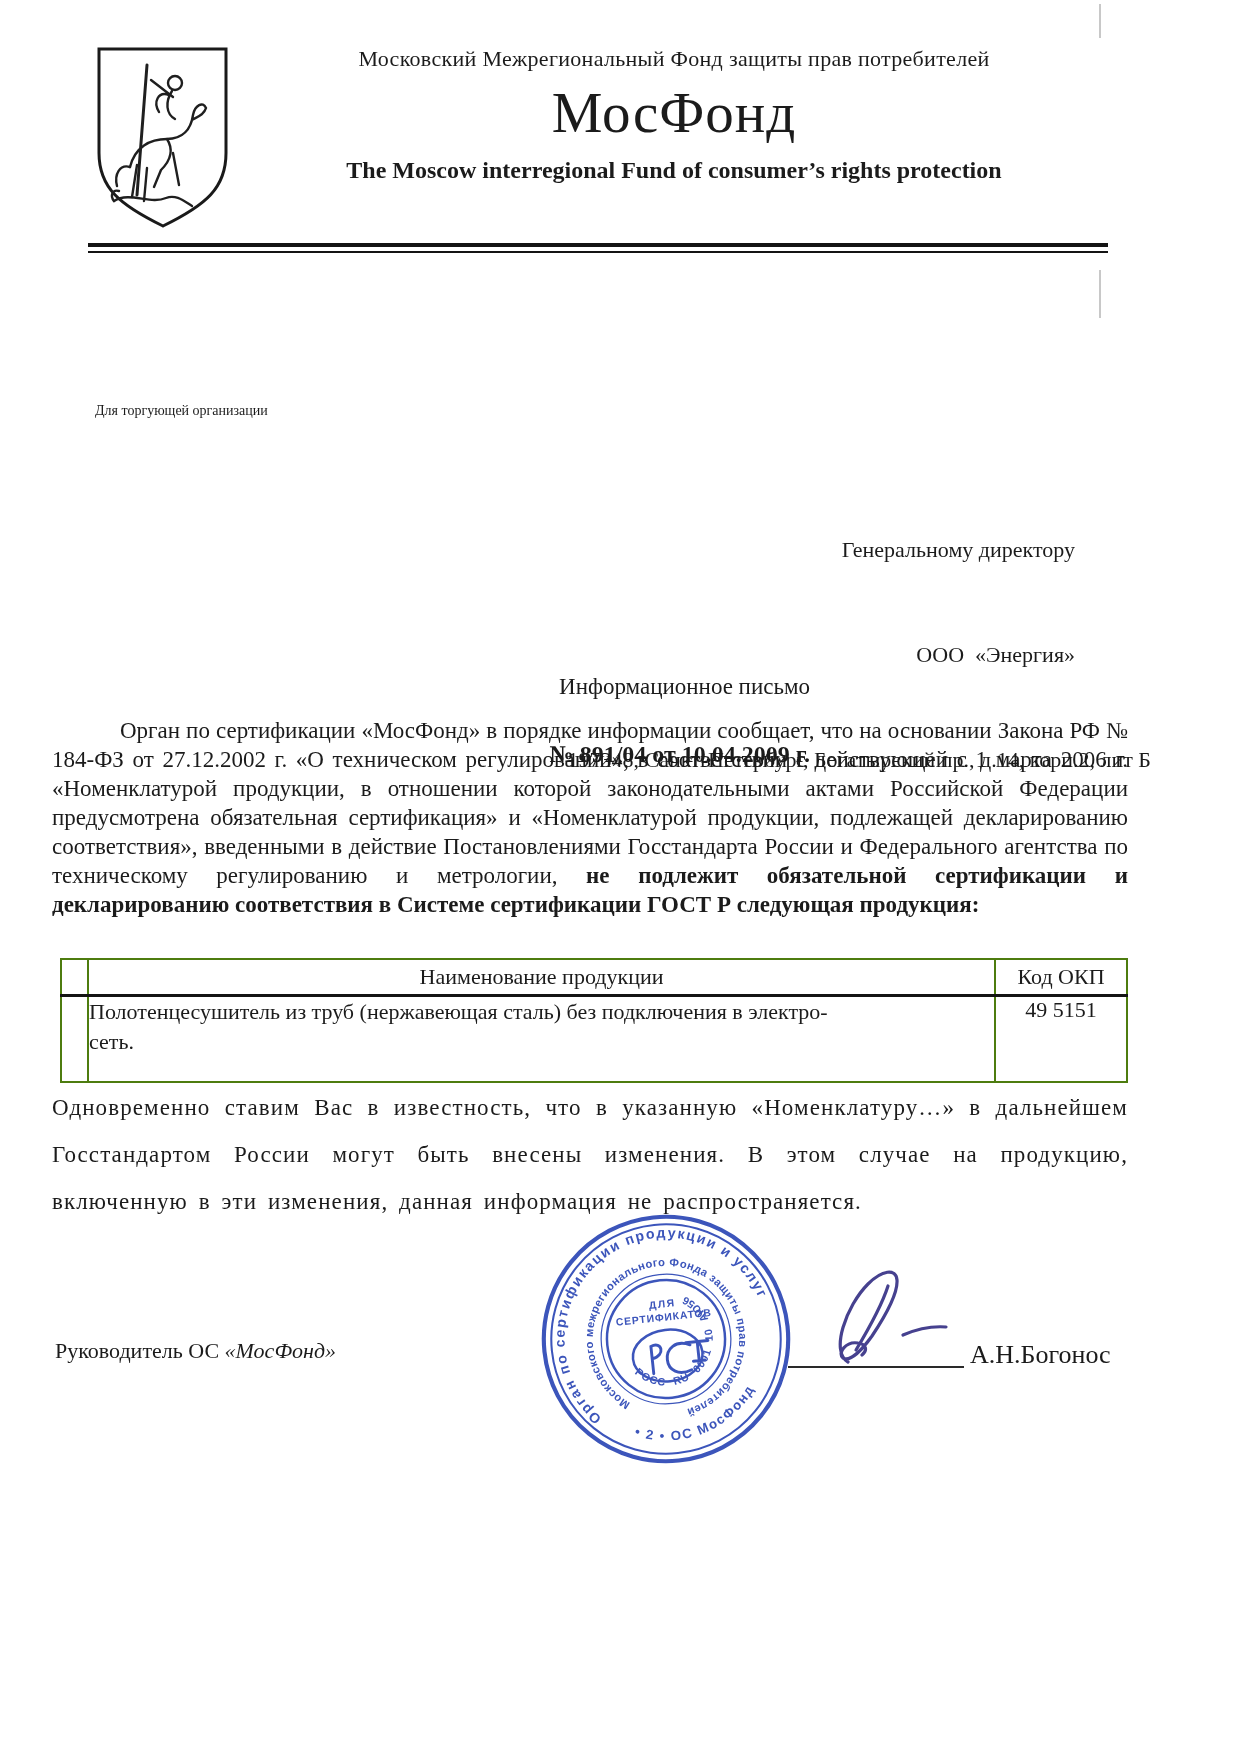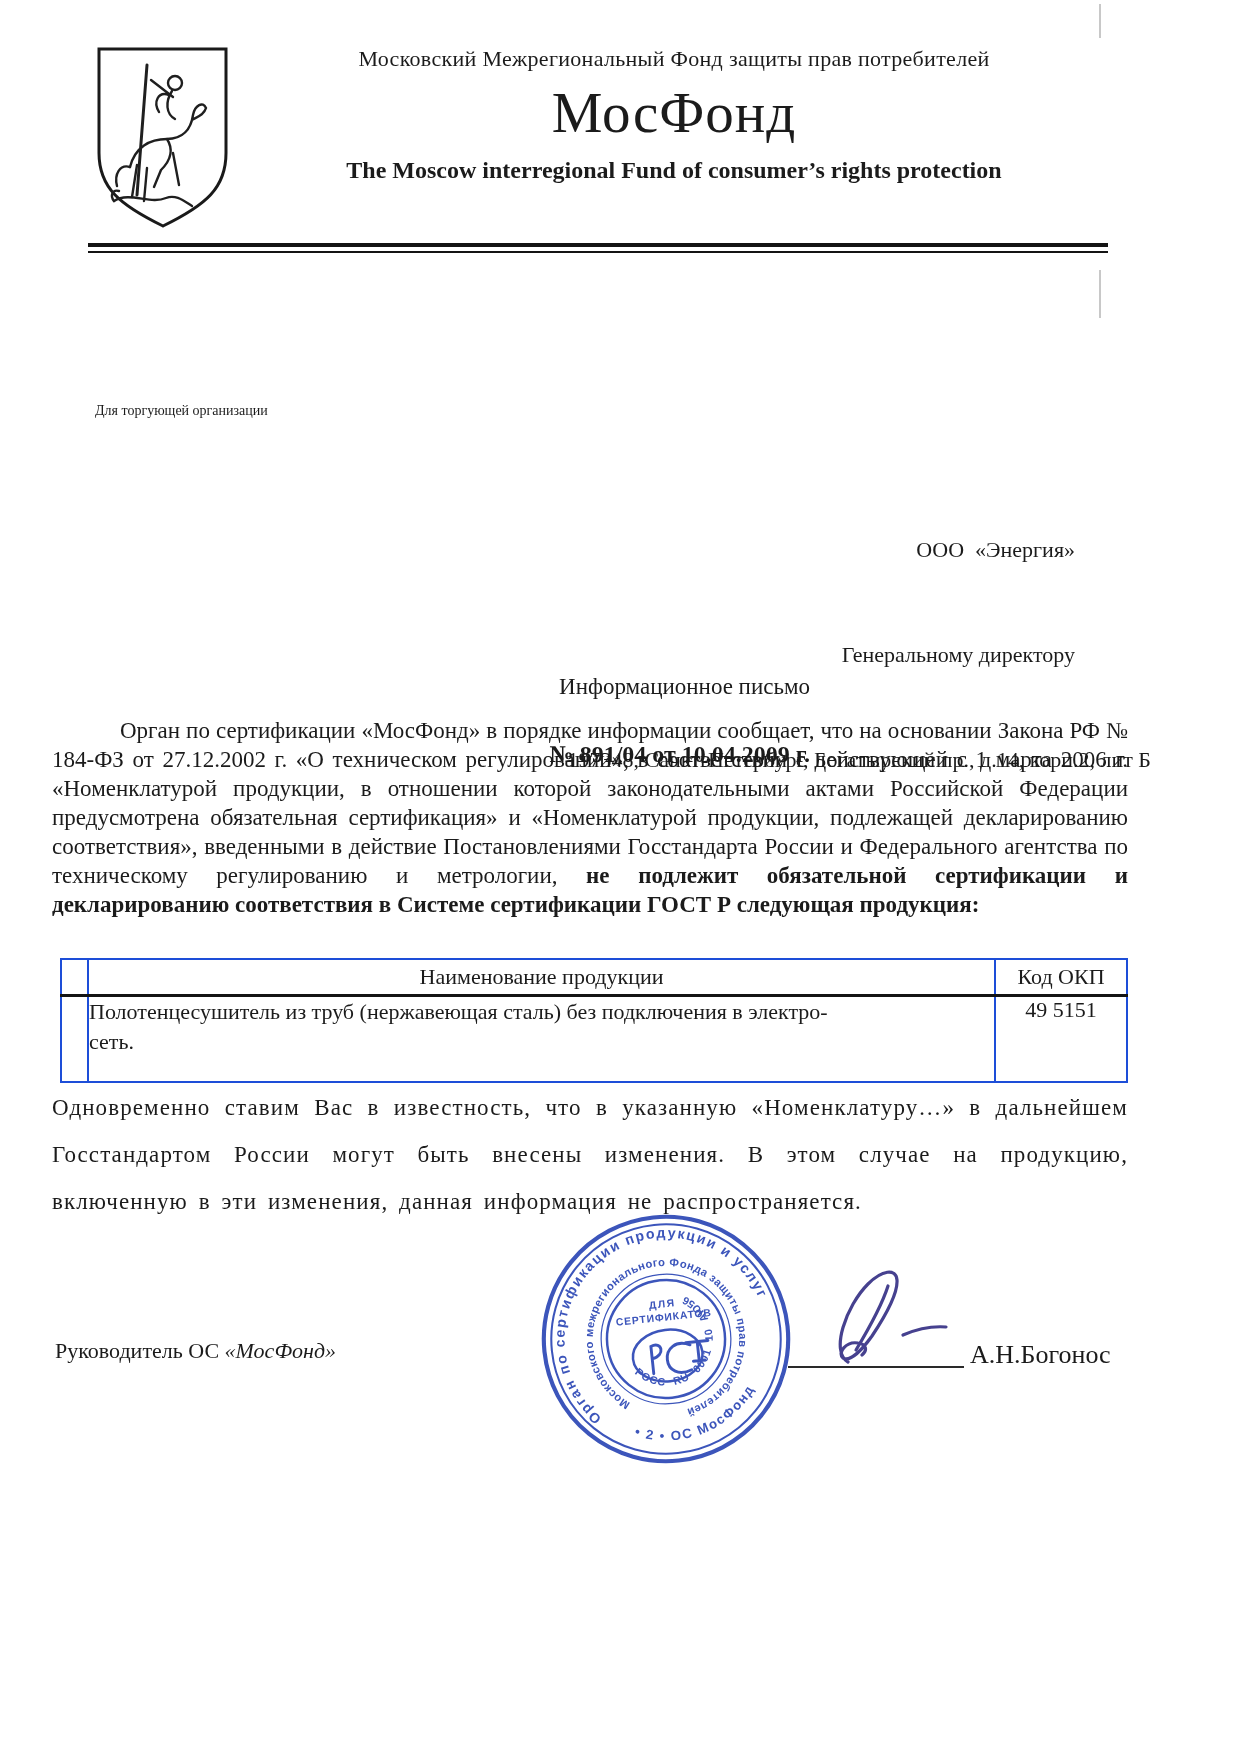--- a/index.html
+++ b/index.html
@@ -25,21 +25,21 @@
   .title1{font-size:23px;}
   .title2{font-size:24px; font-weight:bold; margin-top:5px;}
   .p1{left:52px; top:716px; width:1076px; font-size:23px; line-height:29px;
       text-align:justify; text-indent:68px;}
   .p1 .bold{font-weight:bold;}
   .p2{left:52px; top:1084px; width:1076px; font-size:23px; line-height:47px;
       text-align:justify; letter-spacing:1.1px; word-spacing:4px;}
   
   .tbl{left:60px; top:958px; border-collapse:collapse; table-layout:fixed;
        font-size:22px;}
-  .tbl td, .tbl th{border:2px solid #1d4ed8; padding:0; font-weight:normal;}
+  .tbl td, .tbl th{border:2px solid #4d7c0f; padding:0; font-weight:normal;}
   .tbl th{border-bottom:3px solid #141414; height:34px; text-align:center;}
   .col-idx{width:25px;}
   .col-prod{width:905px;}
   .col-code{width:130px;}
   .tbl td{vertical-align:top; height:84px;}
   .cell-prod{padding:3px 10px 0 25px; line-height:30px;}
   .cell-code{text-align:center; padding-top:3px;}
   
   .position{left:55px; top:1338px; font-size:22px;}
   .position .it{font-style:italic;}
@@ -80,22 +80,22 @@
     <div class="lh-brand">МосФонд</div>
     <div class="lh-en">The Moscow interregional Fund of consumer’s rights protection</div>
   </div>
 
   <div class="abs rule"></div>
 
 
   <div class="abs note">Для торгующей организации</div>
 
   <div class="abs recipient">
+    <div>Генеральному директору</div>
     <div>ООО  «Энергия»</div>
-    <div>Генеральному директору</div>
     <div class="overhang">197348, Санкт-Петербург, Богатырский пр., д.14, корп.2, лит Б</div>
   </div>
 
   <div class="abs title-block">
     <div class="title1">Информационное письмо</div>
     <div class="title2">№ 891/04 от 10.04.2009 г.</div>
   </div>
 
   <div class="abs p1"><span>Орган по сертификации «МосФонд» в порядке информации сообщает, что на основании Закона РФ № 184-ФЗ от 27.12.2002 г. «О техническом регулировании», в соответствии с действующей с 1 марта 2006 г. «Номенклатурой продукции, в отношении которой законодательными актами Российской Федерации предусмотрена обязательная сертификация» и «Номенклатурой продукции, подлежащей декларированию соответствия», введенными в действие Постановлениями Госстандарта России и Федерального агентства по техническому регулированию и метрологии, </span><span class="bold">не подлежит обязательной сертификации и декларированию соответствия в Системе сертификации ГОСТ Р следующая продукция:</span></div>
 

